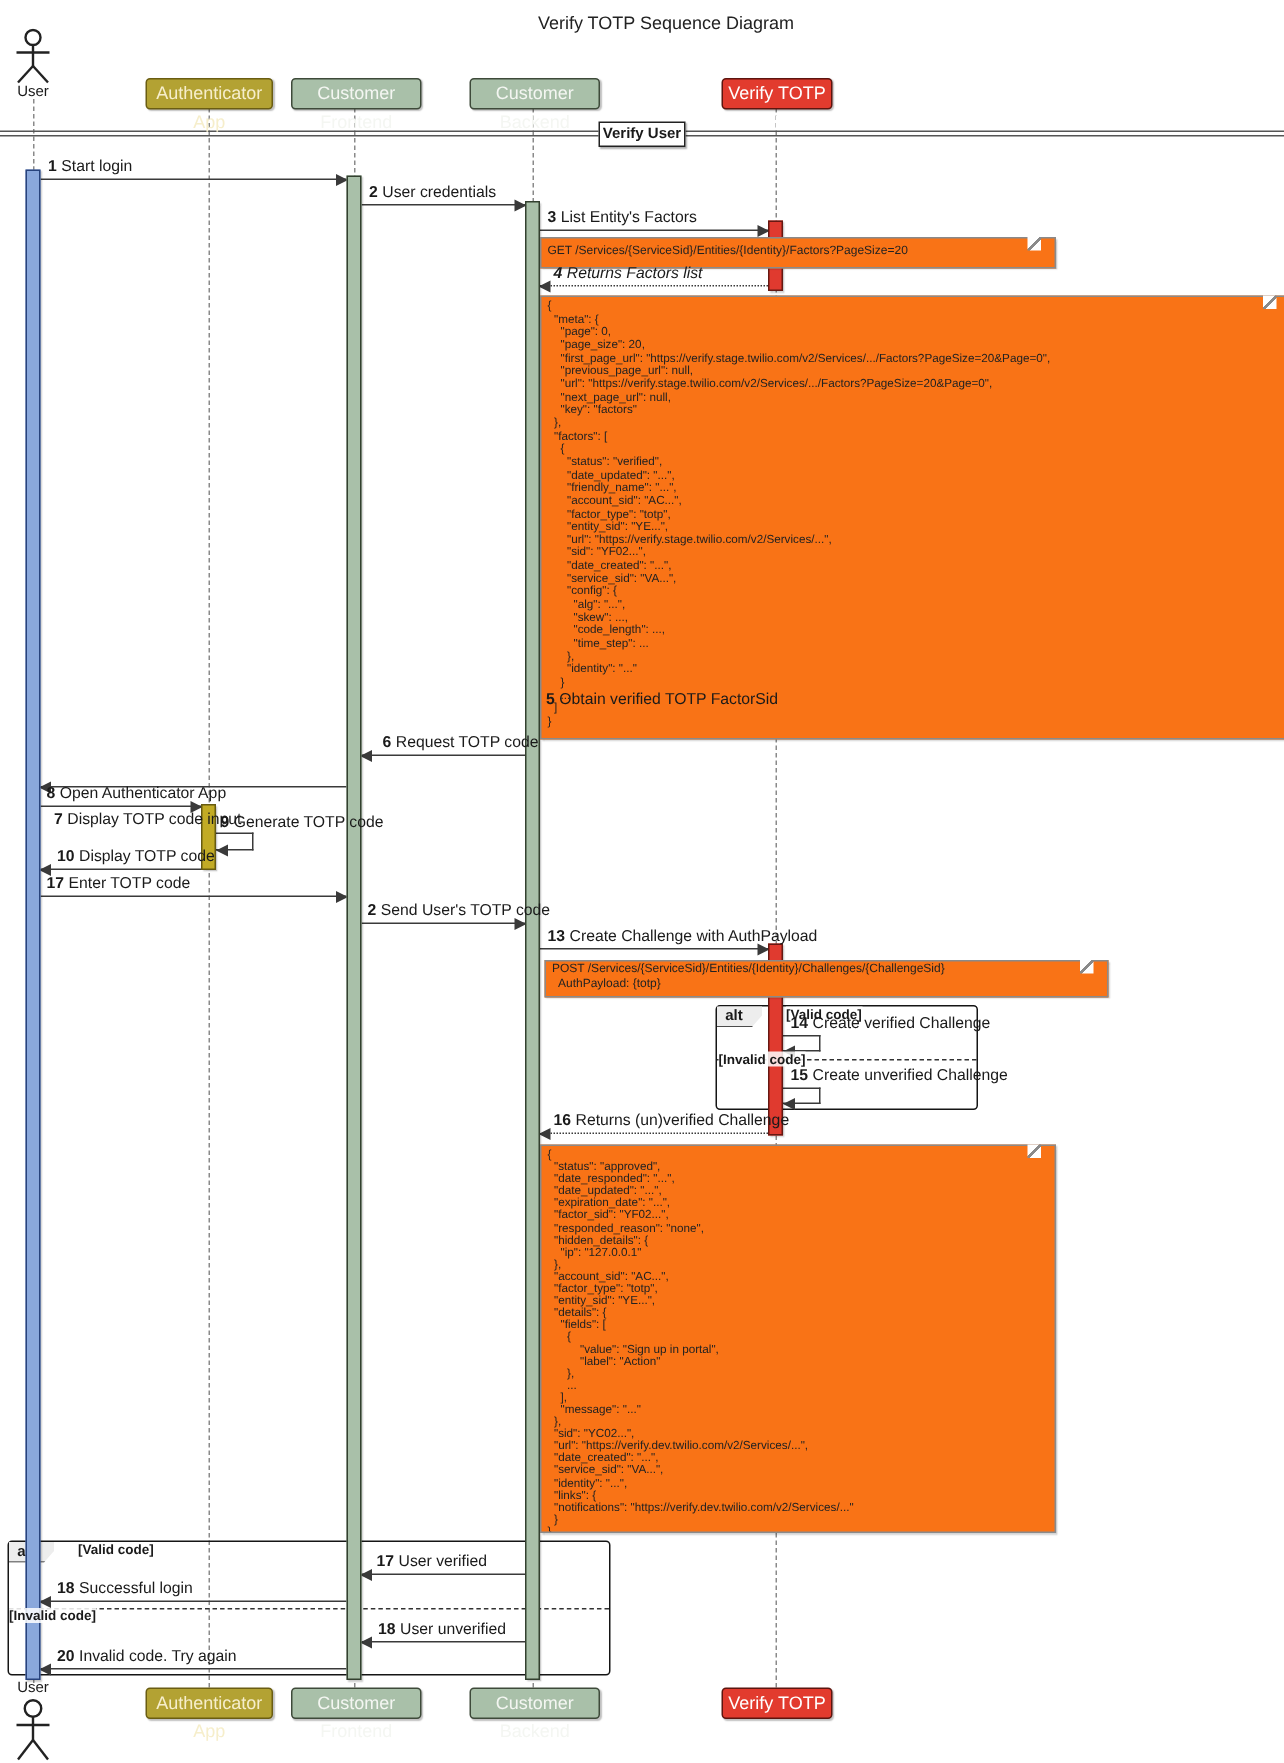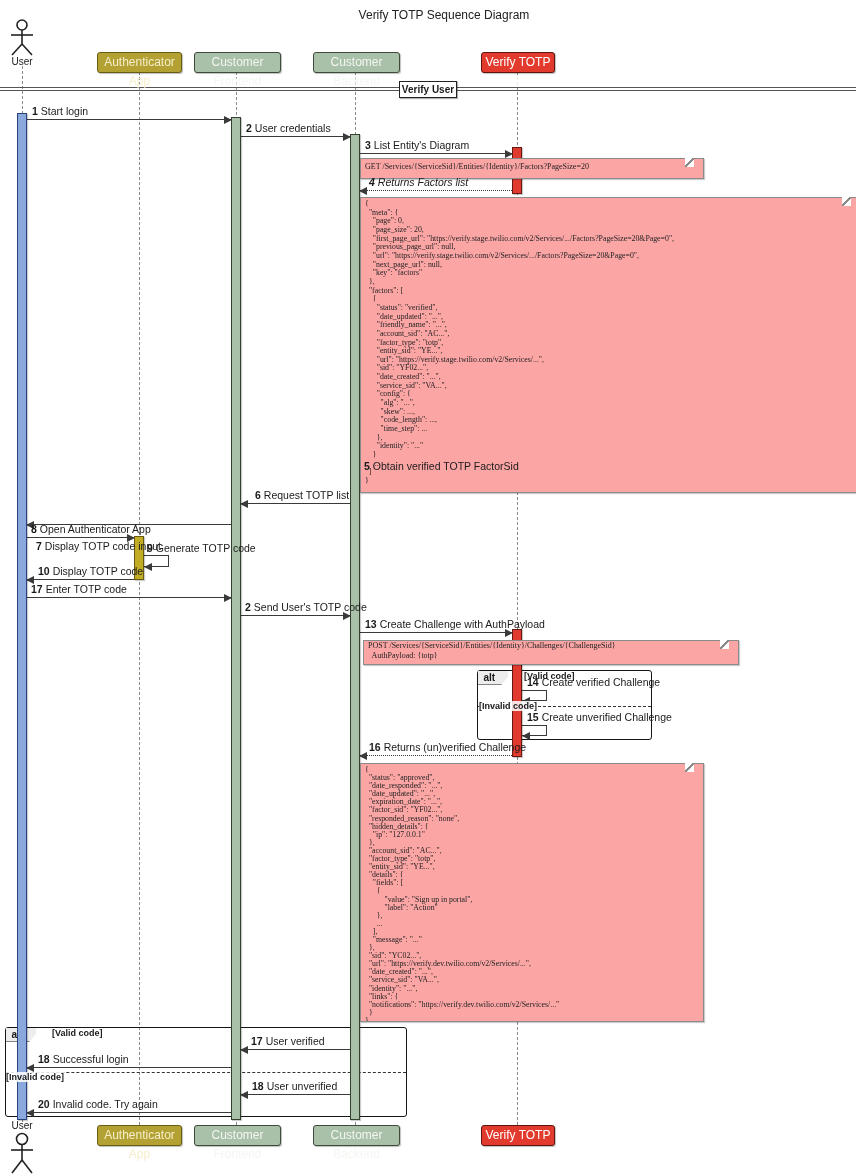--- a/index.html
+++ b/index.html
@@ -16,22 +16,22 @@
           text-align:center;line-height:15px;z-index:3;box-shadow:1px 1px 1px rgba(0,0,0,.3);}
   .mlabel{position:absolute;font-size:10.5px;line-height:12px;white-space:nowrap;z-index:6;}
   .mlabel b{margin-right:3px;}
   .arrow{position:absolute;height:0;border-top:1px solid #3a3a3a;z-index:3;}
   .arrow.dashed{border-top-style:dotted;}
   .head{position:absolute;width:0;height:0;top:-4.5px;border-top:4px solid transparent;border-bottom:4px solid transparent;}
   .head.r{right:-1px;border-left:8px solid #3a3a3a;}
   .head.l{left:-1px;border-right:8px solid #3a3a3a;}
   .loop{position:absolute;border:1px solid #3a3a3a;border-left:none;z-index:3;}
   .loop .head{top:auto;bottom:-4.5px;left:0;border-right:8px solid #3a3a3a;}
-  .note{position:absolute;background:#fca5a5;border:1px solid #8a8a8a;z-index:5;
-        font-family:Liberation Serif, serif;white-space:pre;overflow:hidden;color:#222;
+  .note{position:absolute;background:#f97316;border:1px solid #8a8a8a;z-index:5;
+        font-family:Liberation Sans, sans-serif;white-space:pre;overflow:hidden;color:#222;
         box-shadow:1px 1px 1px rgba(0,0,0,.2);}
   .fold{position:absolute;top:-1px;right:-1px;width:9px;height:9px;
         background:linear-gradient(to bottom right,#fff 44%,#8a8a8a 44%,#8a8a8a 58%,#fefefe 58%);}
   .frag{position:absolute;border:1.4px solid #151515;border-radius:3px;z-index:2;}
   .op{position:absolute;top:-0.5px;left:-0.5px;height:13px;line-height:13px;padding:0 13px 0 6px;background:#ededed;
       font-weight:bold;font-size:10px;clip-path:polygon(0 0,100% 0,100% 45%,78% 100%,0 100%);
       border-bottom:1px solid #151515;z-index:2;}
   .guard{position:absolute;font-weight:bold;font-size:9px;white-space:nowrap;z-index:6;background:rgba(255,255,255,.85);}
   .fragdiv{position:absolute;left:0;right:0;border-top:1px dashed #333;z-index:2;}
   svg.stick{position:absolute;z-index:6;}
@@ -78,21 +78,21 @@
   <div class="mlabel" style="left:32px;top:105px;"><b>1</b><span>Start login</span></div>
   <div class="arrow" style="left:27px;top:119px;width:204px;">
       <div class="head r"></div>
     </div>
 
   <div class="mlabel" style="left:246px;top:122px;"><b>2</b><span>User credentials</span></div>
   <div class="arrow" style="left:241px;top:136px;width:109px;">
       <div class="head r"></div>
     </div>
 
-  <div class="mlabel" style="left:365px;top:139px;"><b>3</b><span>List Entity's Diagram</span></div>
+  <div class="mlabel" style="left:365px;top:139px;"><b>3</b><span>List Entity's Factors</span></div>
   <div class="arrow" style="left:360px;top:153px;width:152px;">
       <div class="head r"></div>
     </div>
 
   <div class="note" style="left:360px;top:158px;width:334px;height:17px;font-size:8px;line-height:14px;padding:1px 4px;">GET /Services/{ServiceSid}/Entities/{Identity}/Factors?PageSize=20</div>
   <div class="fold" style="left:685px;top:158px;position:absolute;z-index:5;"></div>
 
   <div class="mlabel" style="left:369px;top:176px;font-style:italic;"><b>4</b><span>Returns Factors list</span></div>
   <div class="arrow dashed" style="left:360px;top:190px;width:152px;">
       <div class="head l"></div>
@@ -131,21 +131,21 @@
     ...
   ]
 }</div>
   <div class="fold" style="left:842px;top:197px;position:absolute;z-index:5;"></div>
 
   <div class="mlabel" style="left:364px;top:460px;"><b>5</b><span>Obtain verified TOTP FactorSid</span></div>
   <div class="loop" style="left:360px;top:475px;width:24px;height:10px;">
       <div class="head"></div>
     </div>
 
-  <div class="mlabel" style="left:255px;top:489px;"><b>6</b><span>Request TOTP list</span></div>
+  <div class="mlabel" style="left:255px;top:489px;"><b>6</b><span>Request TOTP code</span></div>
   <div class="arrow" style="left:241px;top:503px;width:109px;">
       <div class="head l"></div>
     </div>
 
   <div class="mlabel" style="left:36px;top:540px;"><b>7</b><span>Display TOTP code input</span></div>
   <div class="arrow" style="left:27px;top:524px;width:204px;">
       <div class="head l"></div>
     </div>
 
   <div class="mlabel" style="left:31px;top:523px;"><b>8</b><span>Open Authenticator App</span></div>

